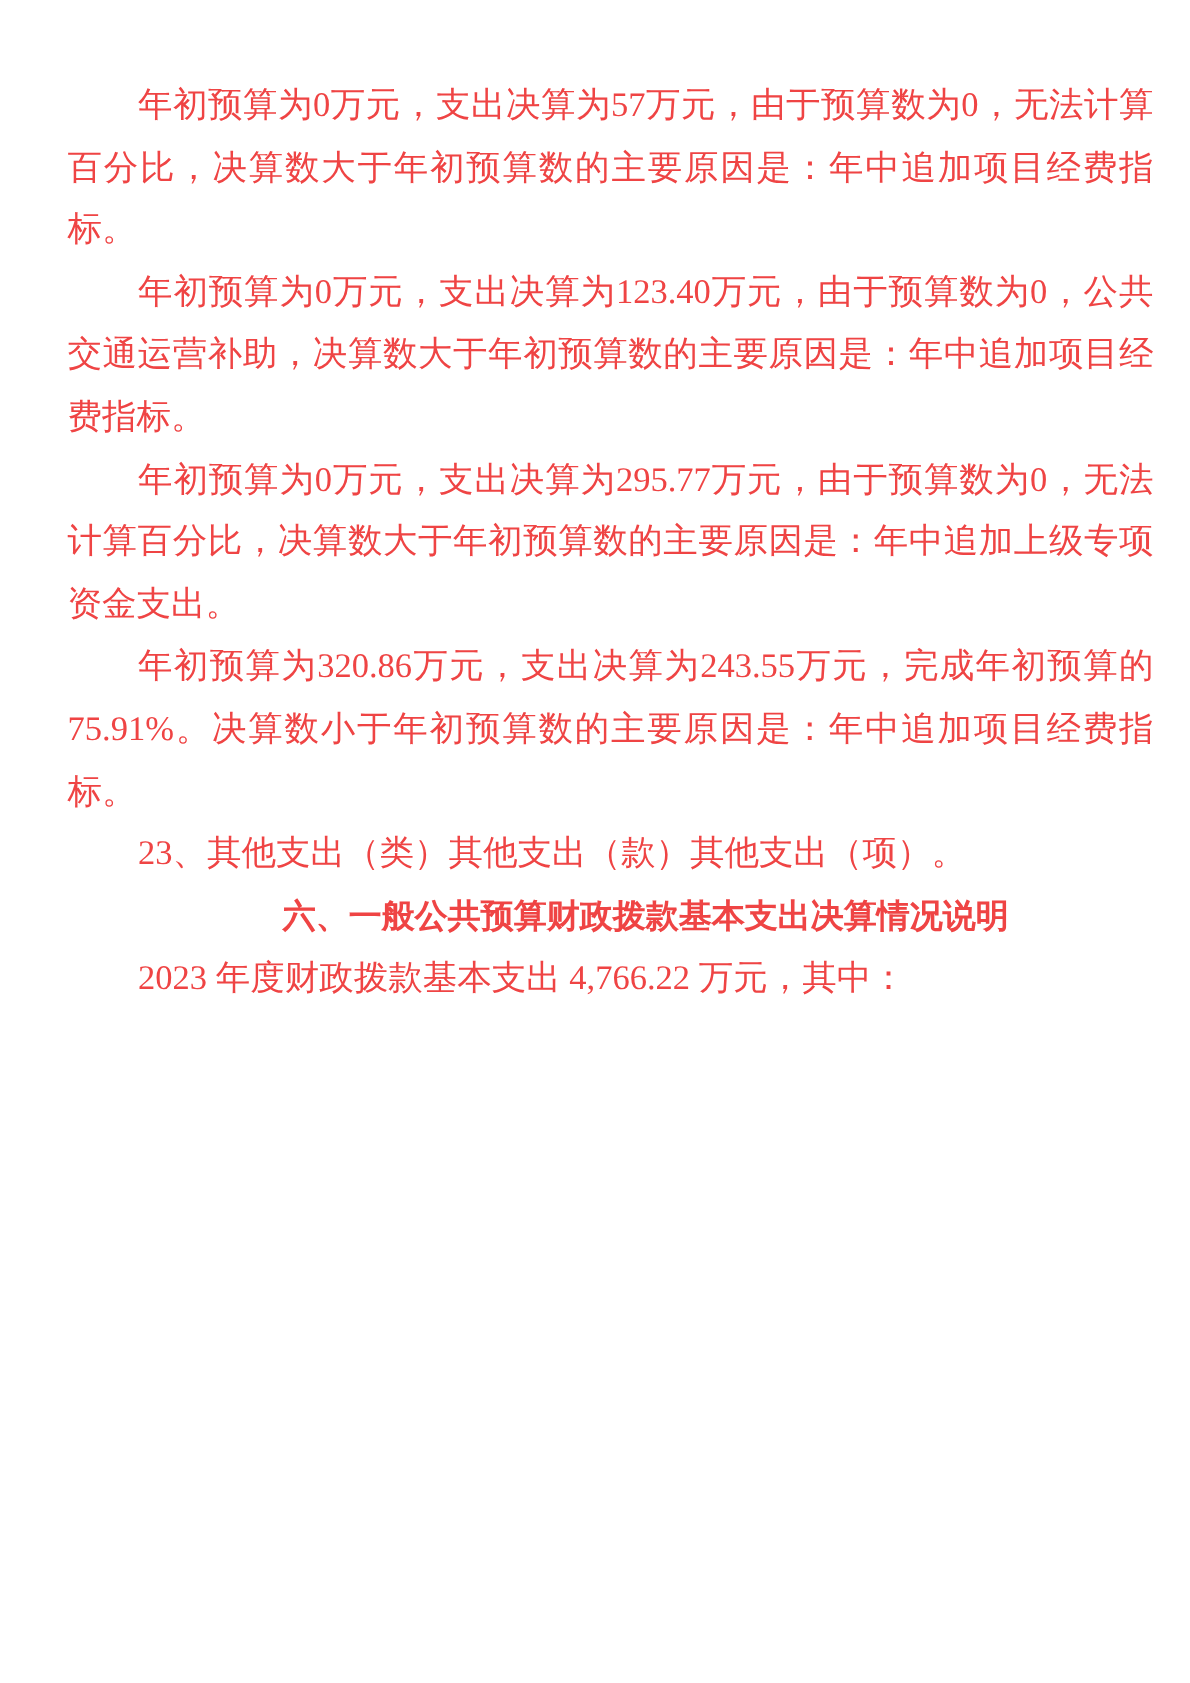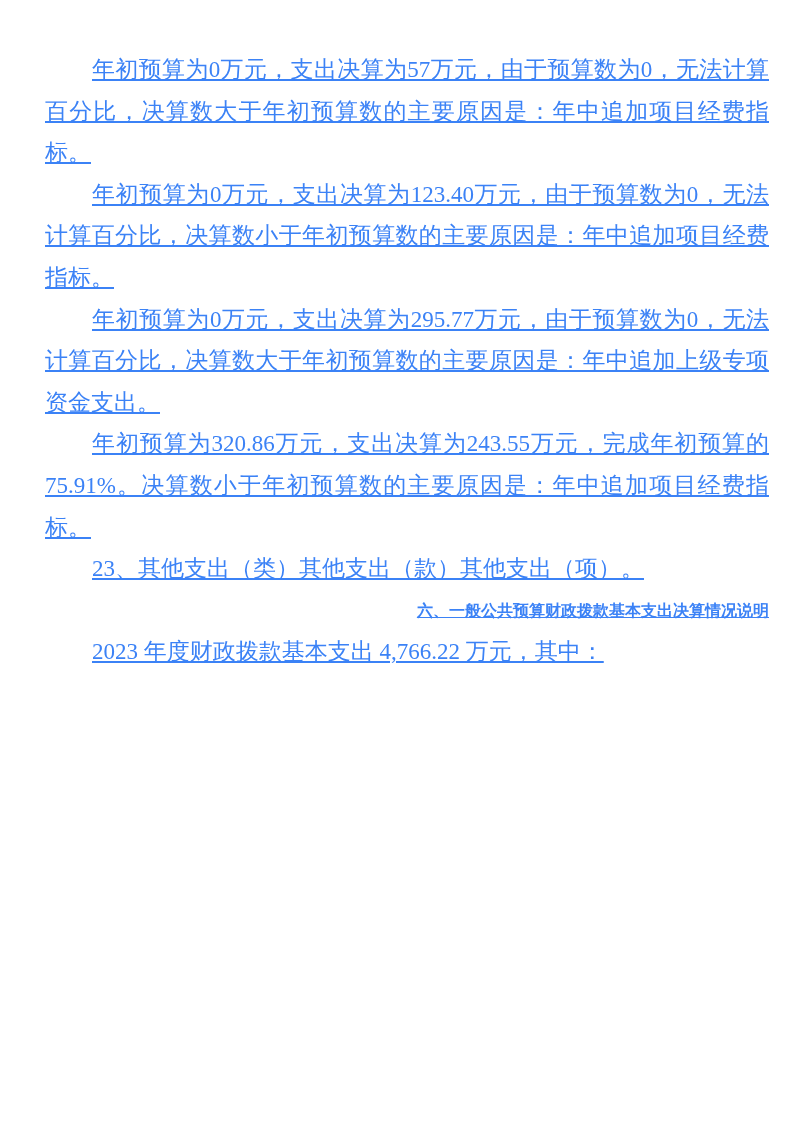--- a/index.html
+++ b/index.html
@@ -7,51 +7,50 @@
     padding: 0;
     background: #ffffff;
   }
   .page {
     position: relative;
     width: 793px;
     height: 1122px;
     background: #ffffff;
     overflow: hidden;
     box-sizing: border-box;
-    color: #3b82f6;
+    color: #ef4444;
     font-family: "Liberation Serif", "DejaVu Serif", serif;
-    text-decoration: underline;
   }
   .content {
     box-sizing: border-box;
     padding: 49px 24px 0 45px;
   }
   .para {
     margin: 0;
     font-size: 23px;
     line-height: 41.6px;
     text-align: justify;
     text-indent: 47px;
     font-weight: 400;
     letter-spacing: 0px;
   }
   .para.heading {
     font-family: "Liberation Sans", "DejaVu Sans", sans-serif;
     font-weight: 700;
-    font-size: 16px;
-    text-align: right;
+    font-size: 22px;
+    text-align: center;
   }
 </style>
 </head>
 <body>
 
 <div class="page">
   <div class="content">
 
   <p class="para">年初预算为0万元，支出决算为57万元，由于预算数为0，无法计算百分比，决算数大于年初预算数的主要原因是：年中追加项目经费指标。</p>
-      <p class="para">年初预算为0万元，支出决算为123.40万元，由于预算数为0，无法计算百分比，决算数小于年初预算数的主要原因是：年中追加项目经费指标。</p>
+      <p class="para">年初预算为0万元，支出决算为123.40万元，由于预算数为0，公共交通运营补助，决算数大于年初预算数的主要原因是：年中追加项目经费指标。</p>
       <p class="para">年初预算为0万元，支出决算为295.77万元，由于预算数为0，无法计算百分比，决算数大于年初预算数的主要原因是：年中追加上级专项资金支出。</p>
       <p class="para">年初预算为320.86万元，支出决算为243.55万元，完成年初预算的75.91%。决算数小于年初预算数的主要原因是：年中追加项目经费指标。</p>
       <p class="para">23、其他支出（类）其他支出（款）其他支出（项）。</p>
       <p class="para heading">六、一般公共预算财政拨款基本支出决算情况说明</p>
       <p class="para">2023 年度财政拨款基本支出 4,766.22 万元，其中：</p>
     </div>
 </div>
 
 </body></html>

